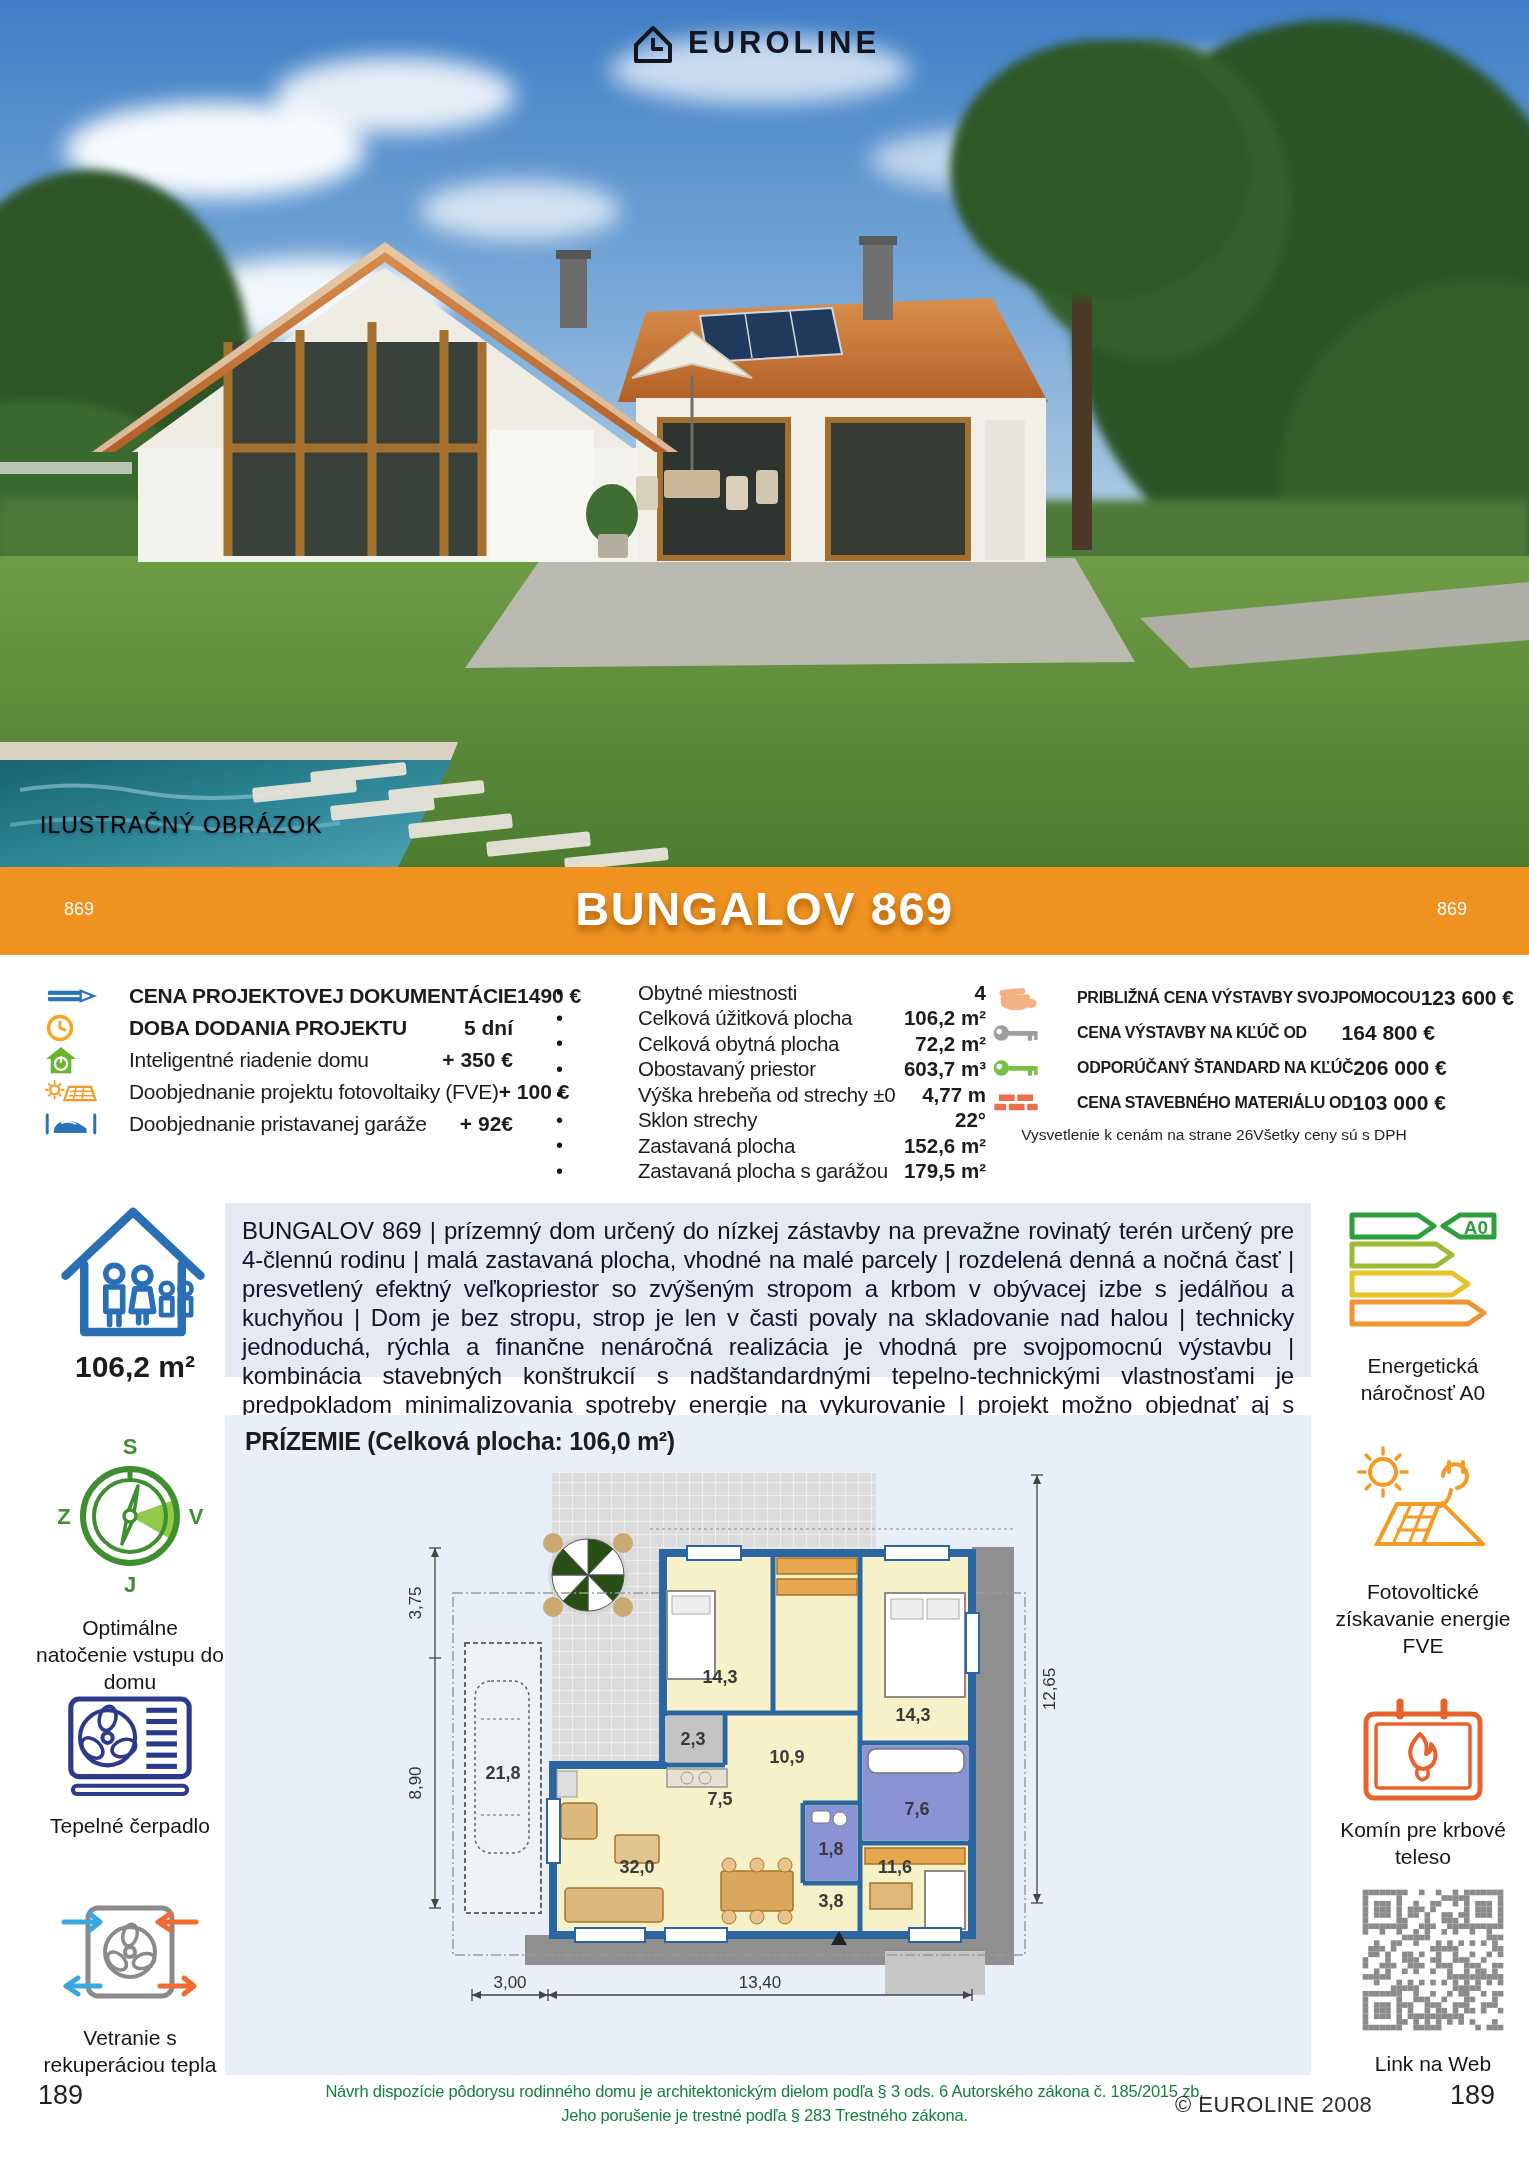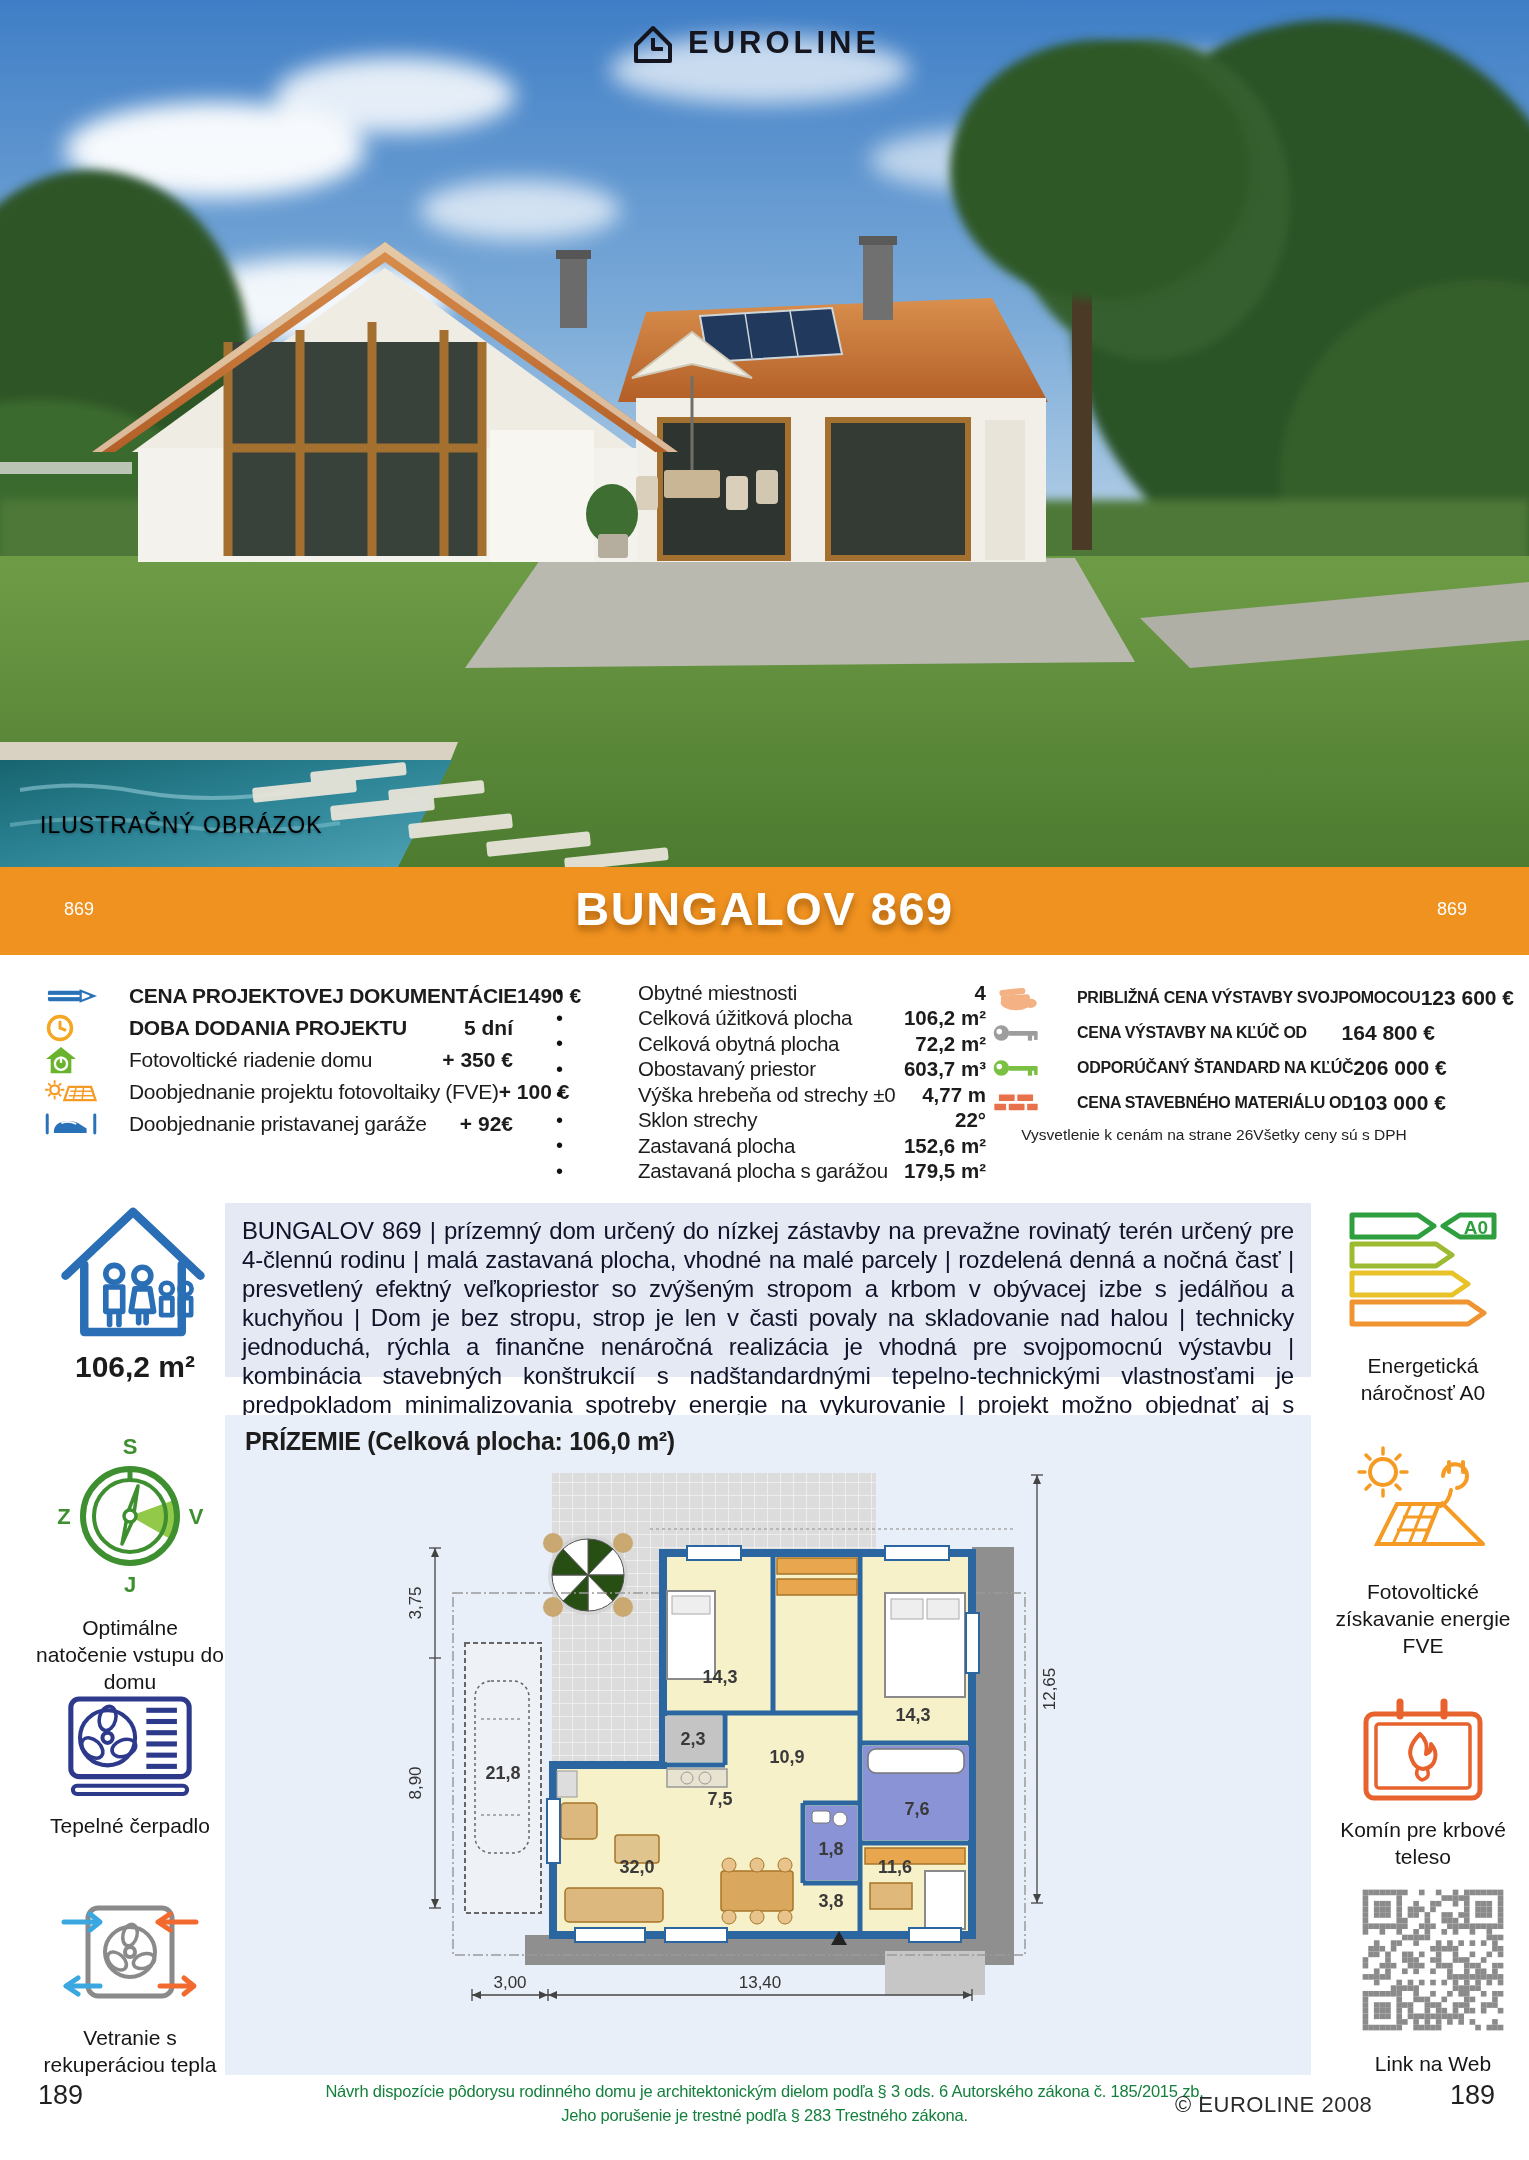--- a/index.html
+++ b/index.html
@@ -213,21 +213,21 @@
       <span class="val">5 dní</span>
     </div>
     <div class="row">
       <span class="ic">
         <svg width="32" height="30" viewBox="0 0 34 32">
             <path d="M17 2 L33 15 H28 V30 H6 V15 H1 Z" fill="#6ab42d"></path>
             <circle cx="17" cy="20" r="6.5" fill="none" stroke="#fff" stroke-width="2.5"></circle>
             <line x1="17" y1="12.5" x2="17" y2="19" stroke="#fff" stroke-width="2.5"></line>
           </svg>
       </span>
-      <span class="lbl">Fotovoltické riadenie domu</span>
+      <span class="lbl">Inteligentné riadenie domu</span>
       <span class="val">+ 350 €</span>
     </div>
     <div class="row">
       <span class="ic">
         <svg width="52" height="26" viewBox="0 0 70 34" stroke="#f59a23" fill="none">
             <circle cx="13" cy="14" r="6" stroke-width="3"></circle>
             <g stroke-width="2.5" stroke-linecap="round">
               <line x1="13" y1="2" x2="13" y2="5"></line>
               <line x1="13" y1="23" x2="13" y2="26"></line>
               <line x1="1" y1="14" x2="4" y2="14"></line>

